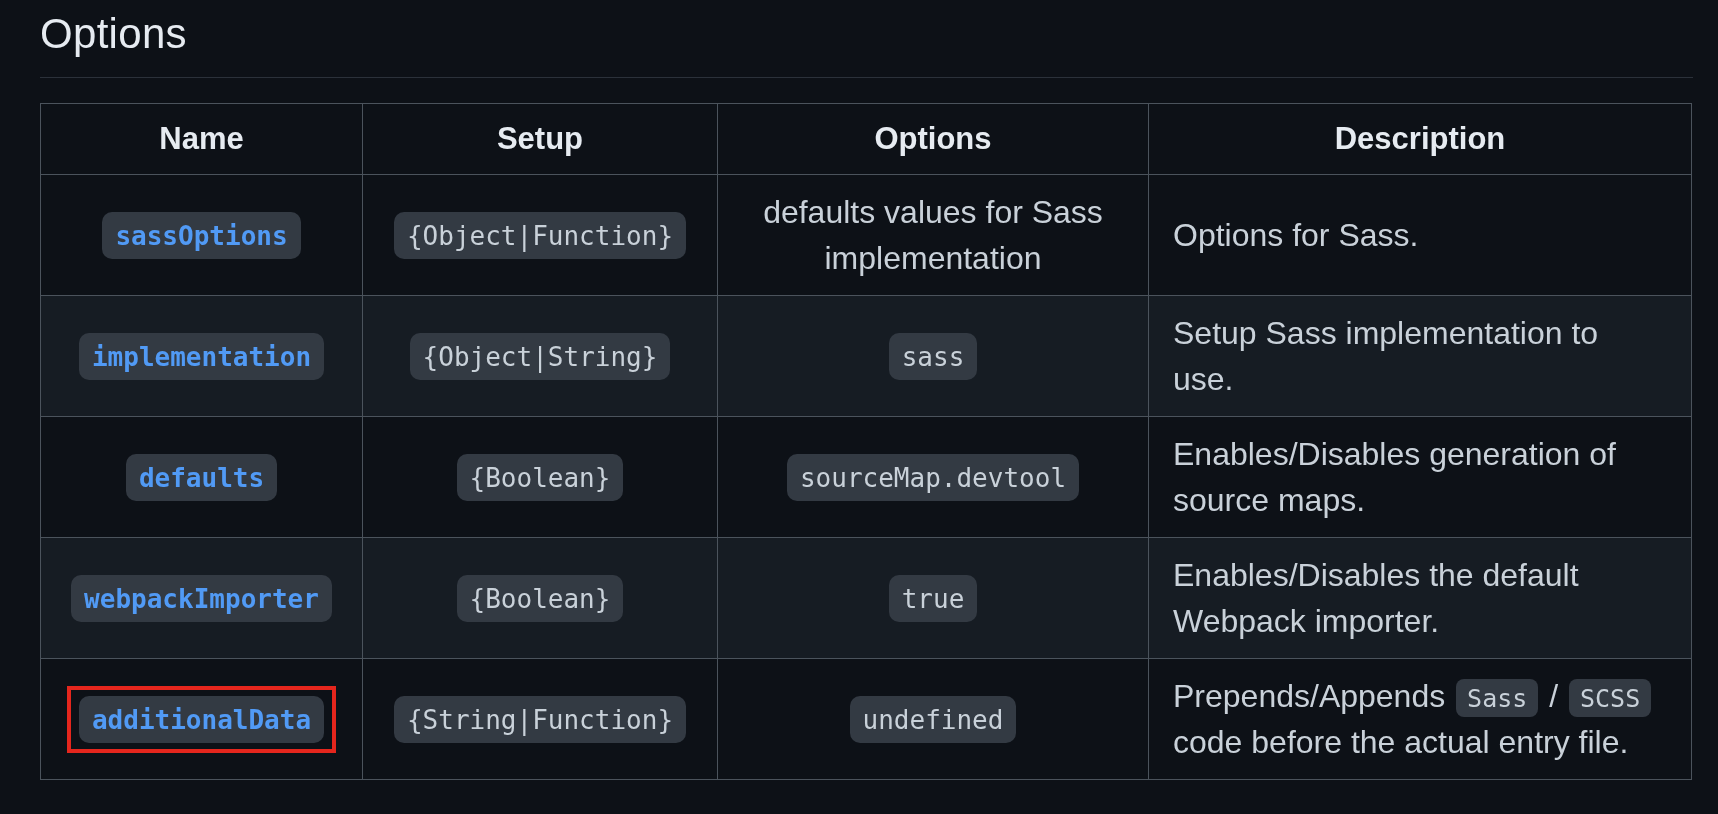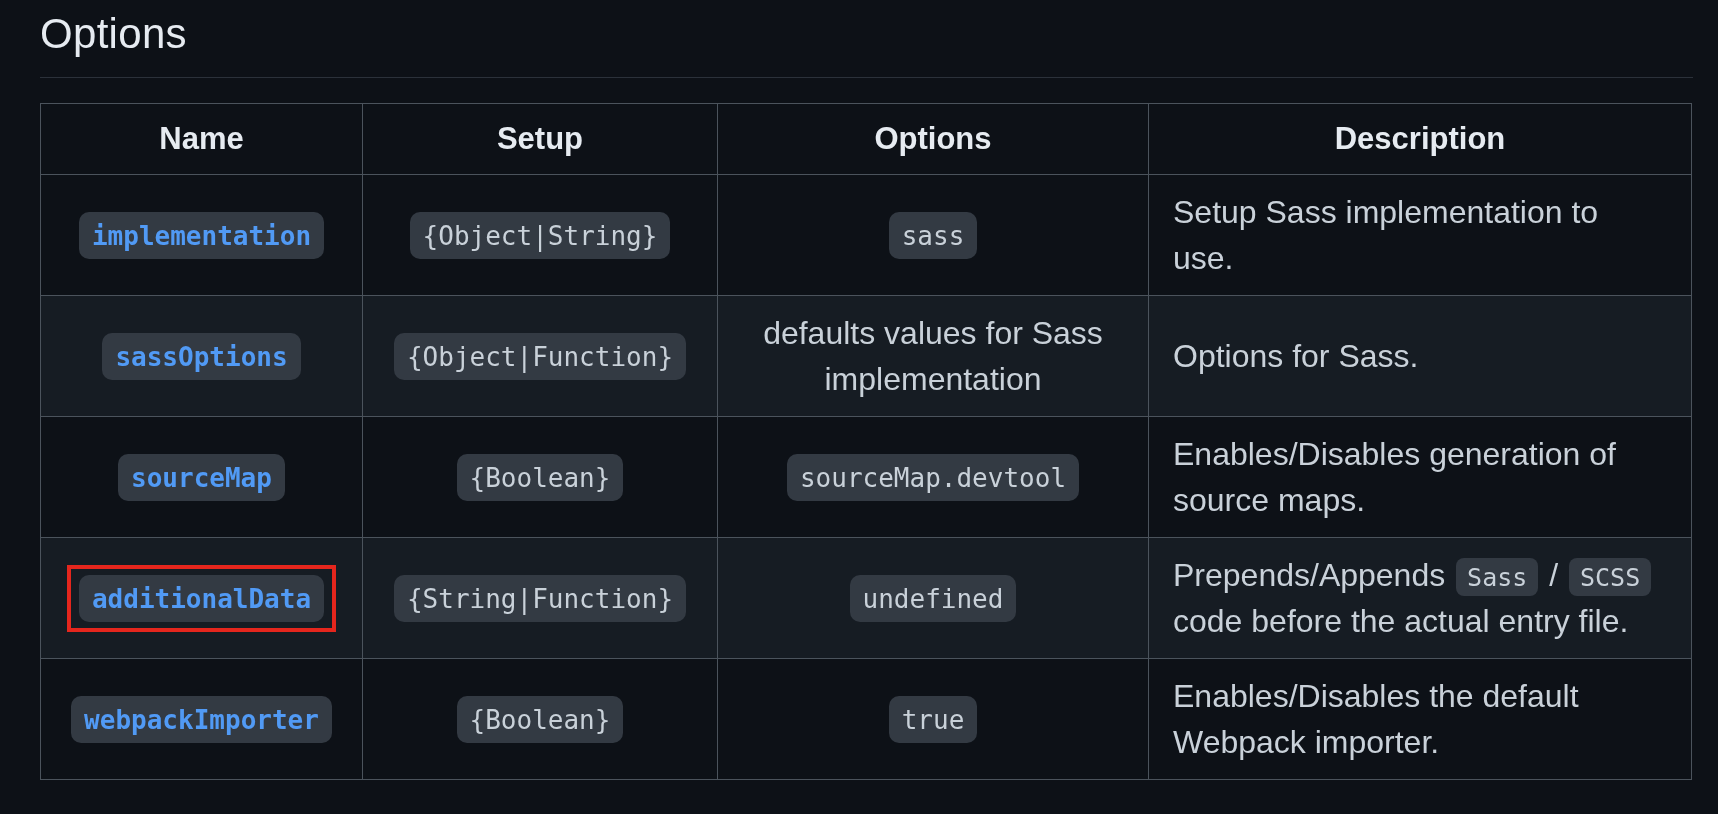--- a/index.html
+++ b/index.html
@@ -117,44 +117,44 @@
     <thead>
       <tr>
           <th>Name</th>
           <th>Setup</th>
           <th>Options</th>
           <th class="align-left">Description</th>
         </tr>
     </thead>
     <tbody>
         <tr>
+          <td class="name-cell"><a class="code-badge name-link">sassOptions</a></td>
+          <td class="type-cell"><span class="code-badge">{Object|Function}</span></td>
+          <td class="default-cell"><span class="plain-default">defaults values for Sass implementation</span></td>
+          <td class="desc-cell">Options for Sass.</td>
+        </tr>
+        <tr>
           <td class="name-cell"><a class="code-badge name-link">implementation</a></td>
           <td class="type-cell"><span class="code-badge">{Object|String}</span></td>
           <td class="default-cell"><span class="code-badge">sass</span></td>
           <td class="desc-cell">Setup Sass implementation to use.</td>
         </tr>
         <tr>
-          <td class="name-cell"><a class="code-badge name-link">sassOptions</a></td>
-          <td class="type-cell"><span class="code-badge">{Object|Function}</span></td>
-          <td class="default-cell"><span class="plain-default">defaults values for Sass implementation</span></td>
-          <td class="desc-cell">Options for Sass.</td>
-        </tr>
-        <tr>
-          <td class="name-cell"><a class="code-badge name-link">sourceMap</a></td>
+          <td class="name-cell"><a class="code-badge name-link">defaults</a></td>
           <td class="type-cell"><span class="code-badge">{Boolean}</span></td>
           <td class="default-cell"><span class="code-badge">sourceMap.devtool</span></td>
           <td class="desc-cell">Enables/Disables generation of source maps.</td>
+        </tr>
+        <tr>
+          <td class="name-cell"><a class="code-badge name-link">webpackImporter</a></td>
+          <td class="type-cell"><span class="code-badge">{Boolean}</span></td>
+          <td class="default-cell"><span class="code-badge">true</span></td>
+          <td class="desc-cell">Enables/Disables the default Webpack importer.</td>
         </tr>
         <tr>
           <td class="name-cell"><span class="highlight-box"><a class="code-badge name-link">additionalData</a></span></td>
           <td class="type-cell"><span class="code-badge">{String|Function}</span></td>
           <td class="default-cell"><span class="code-badge">undefined</span></td>
           <td class="desc-cell">Prepends/Appends <span class="code-badge inline-code">Sass</span> / <span class="code-badge inline-code">SCSS</span> code before the actual entry file.</td>
         </tr>
-        <tr>
-          <td class="name-cell"><a class="code-badge name-link">webpackImporter</a></td>
-          <td class="type-cell"><span class="code-badge">{Boolean}</span></td>
-          <td class="default-cell"><span class="code-badge">true</span></td>
-          <td class="desc-cell">Enables/Disables the default Webpack importer.</td>
-        </tr>
       </tbody>
   </table>
 </div>
 
 </body></html>

